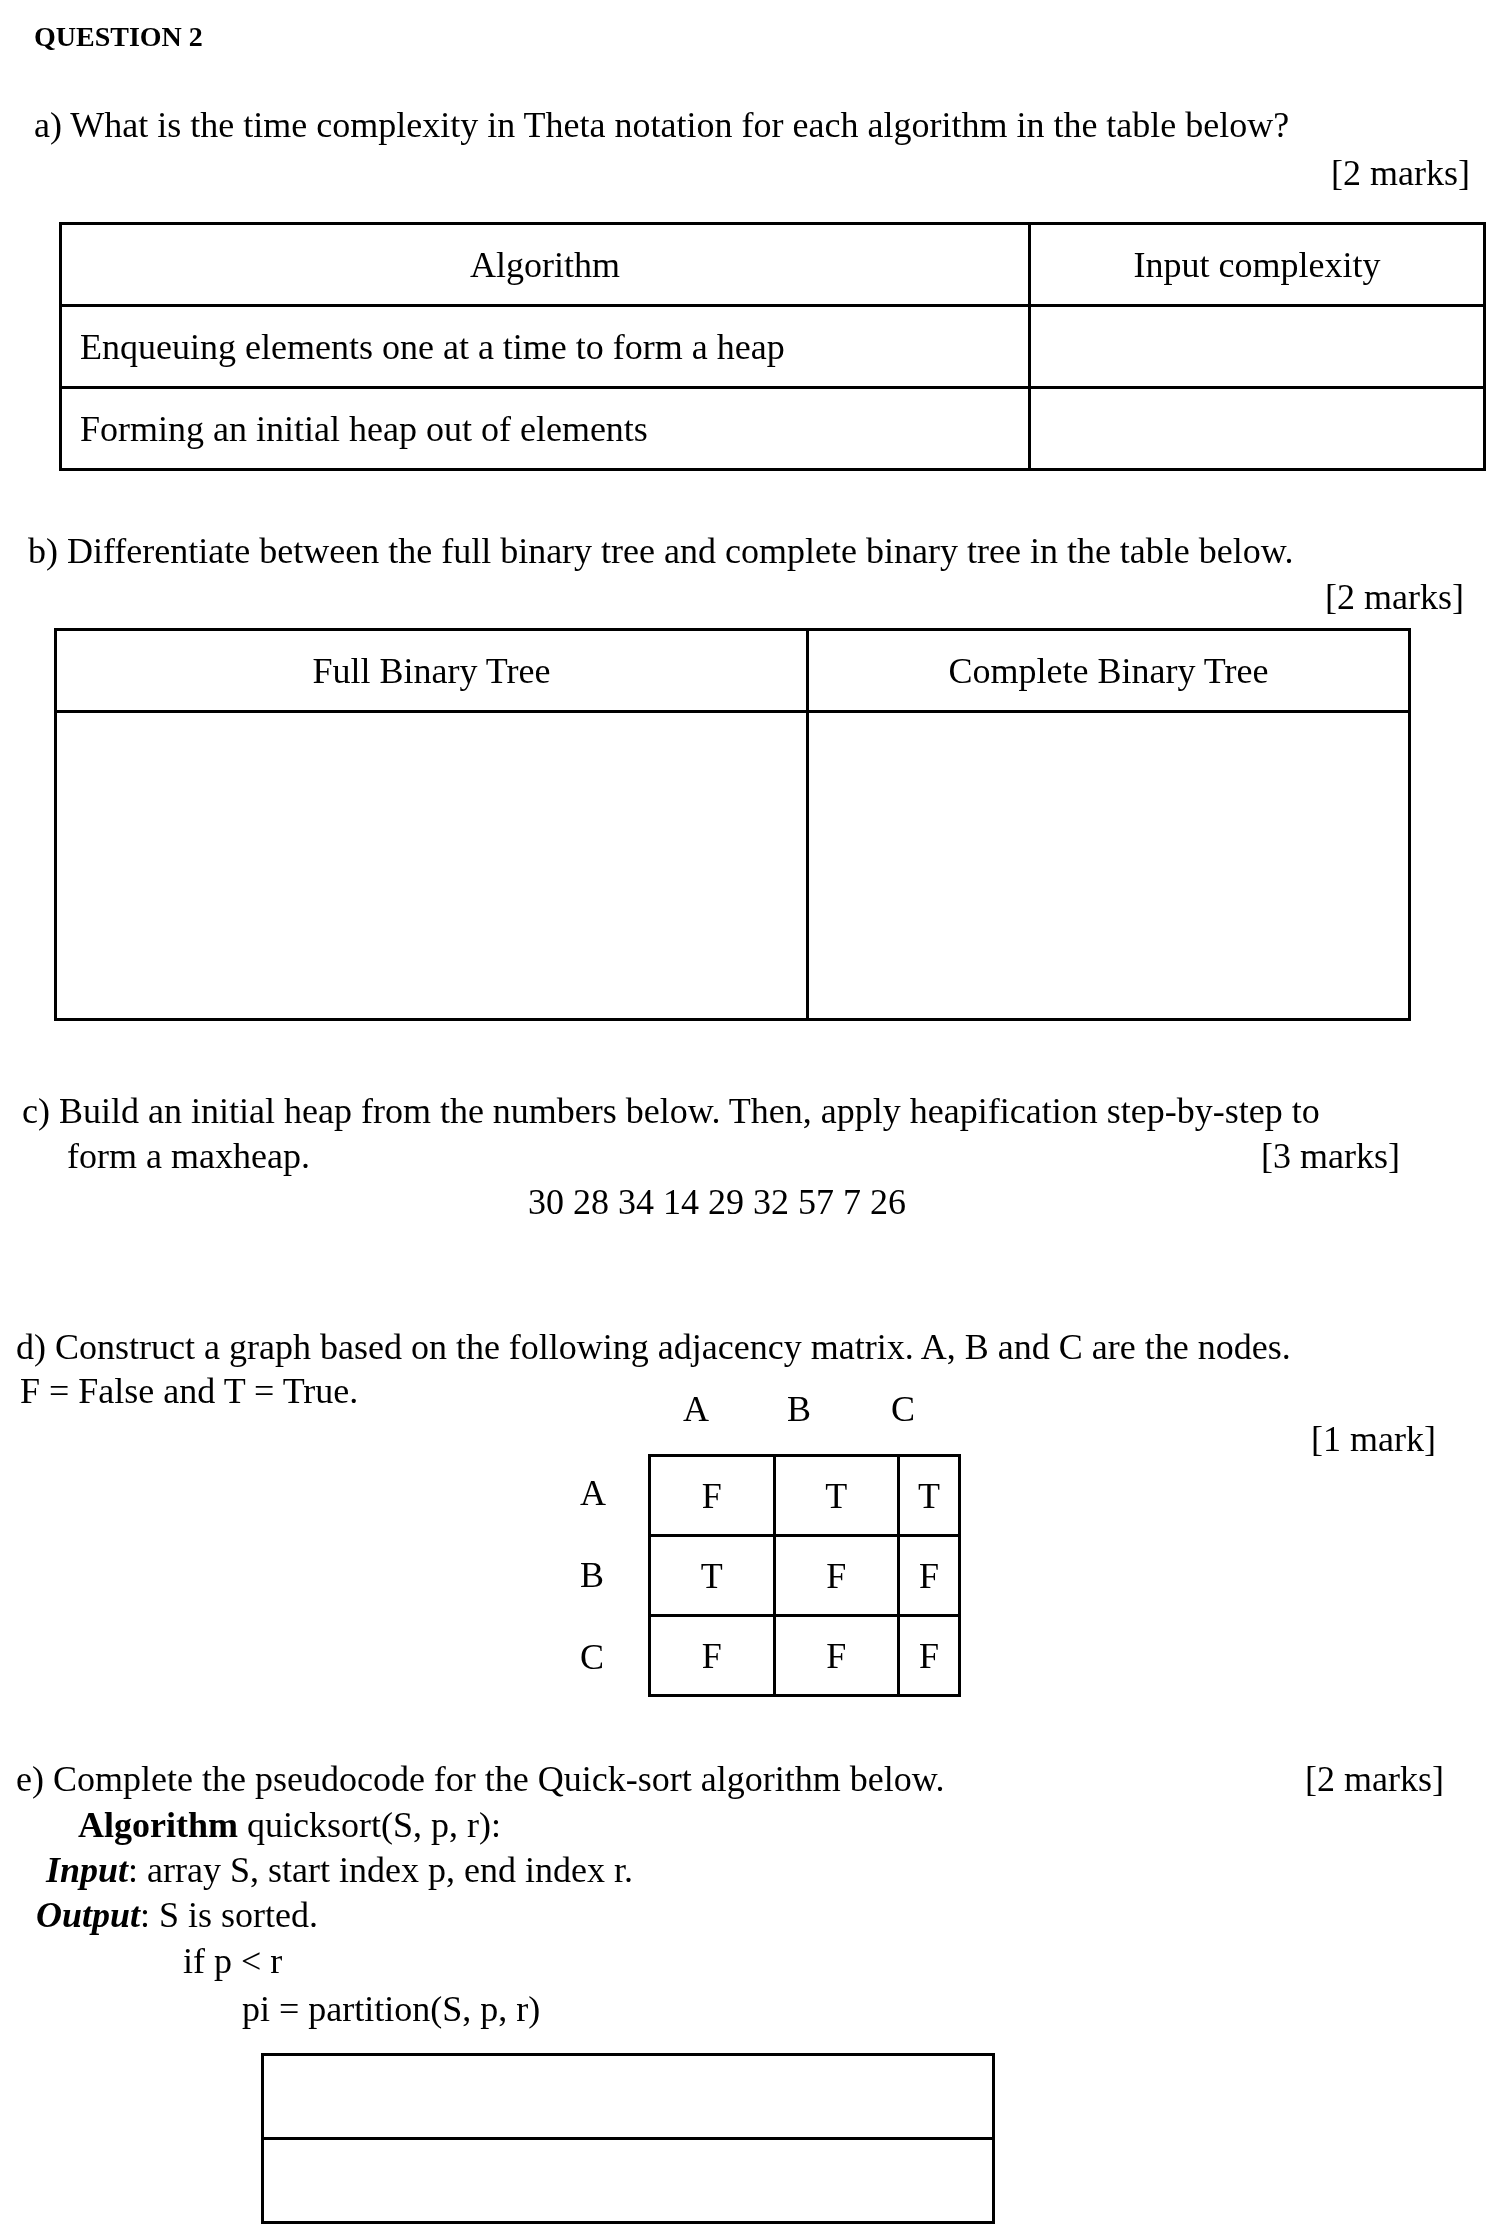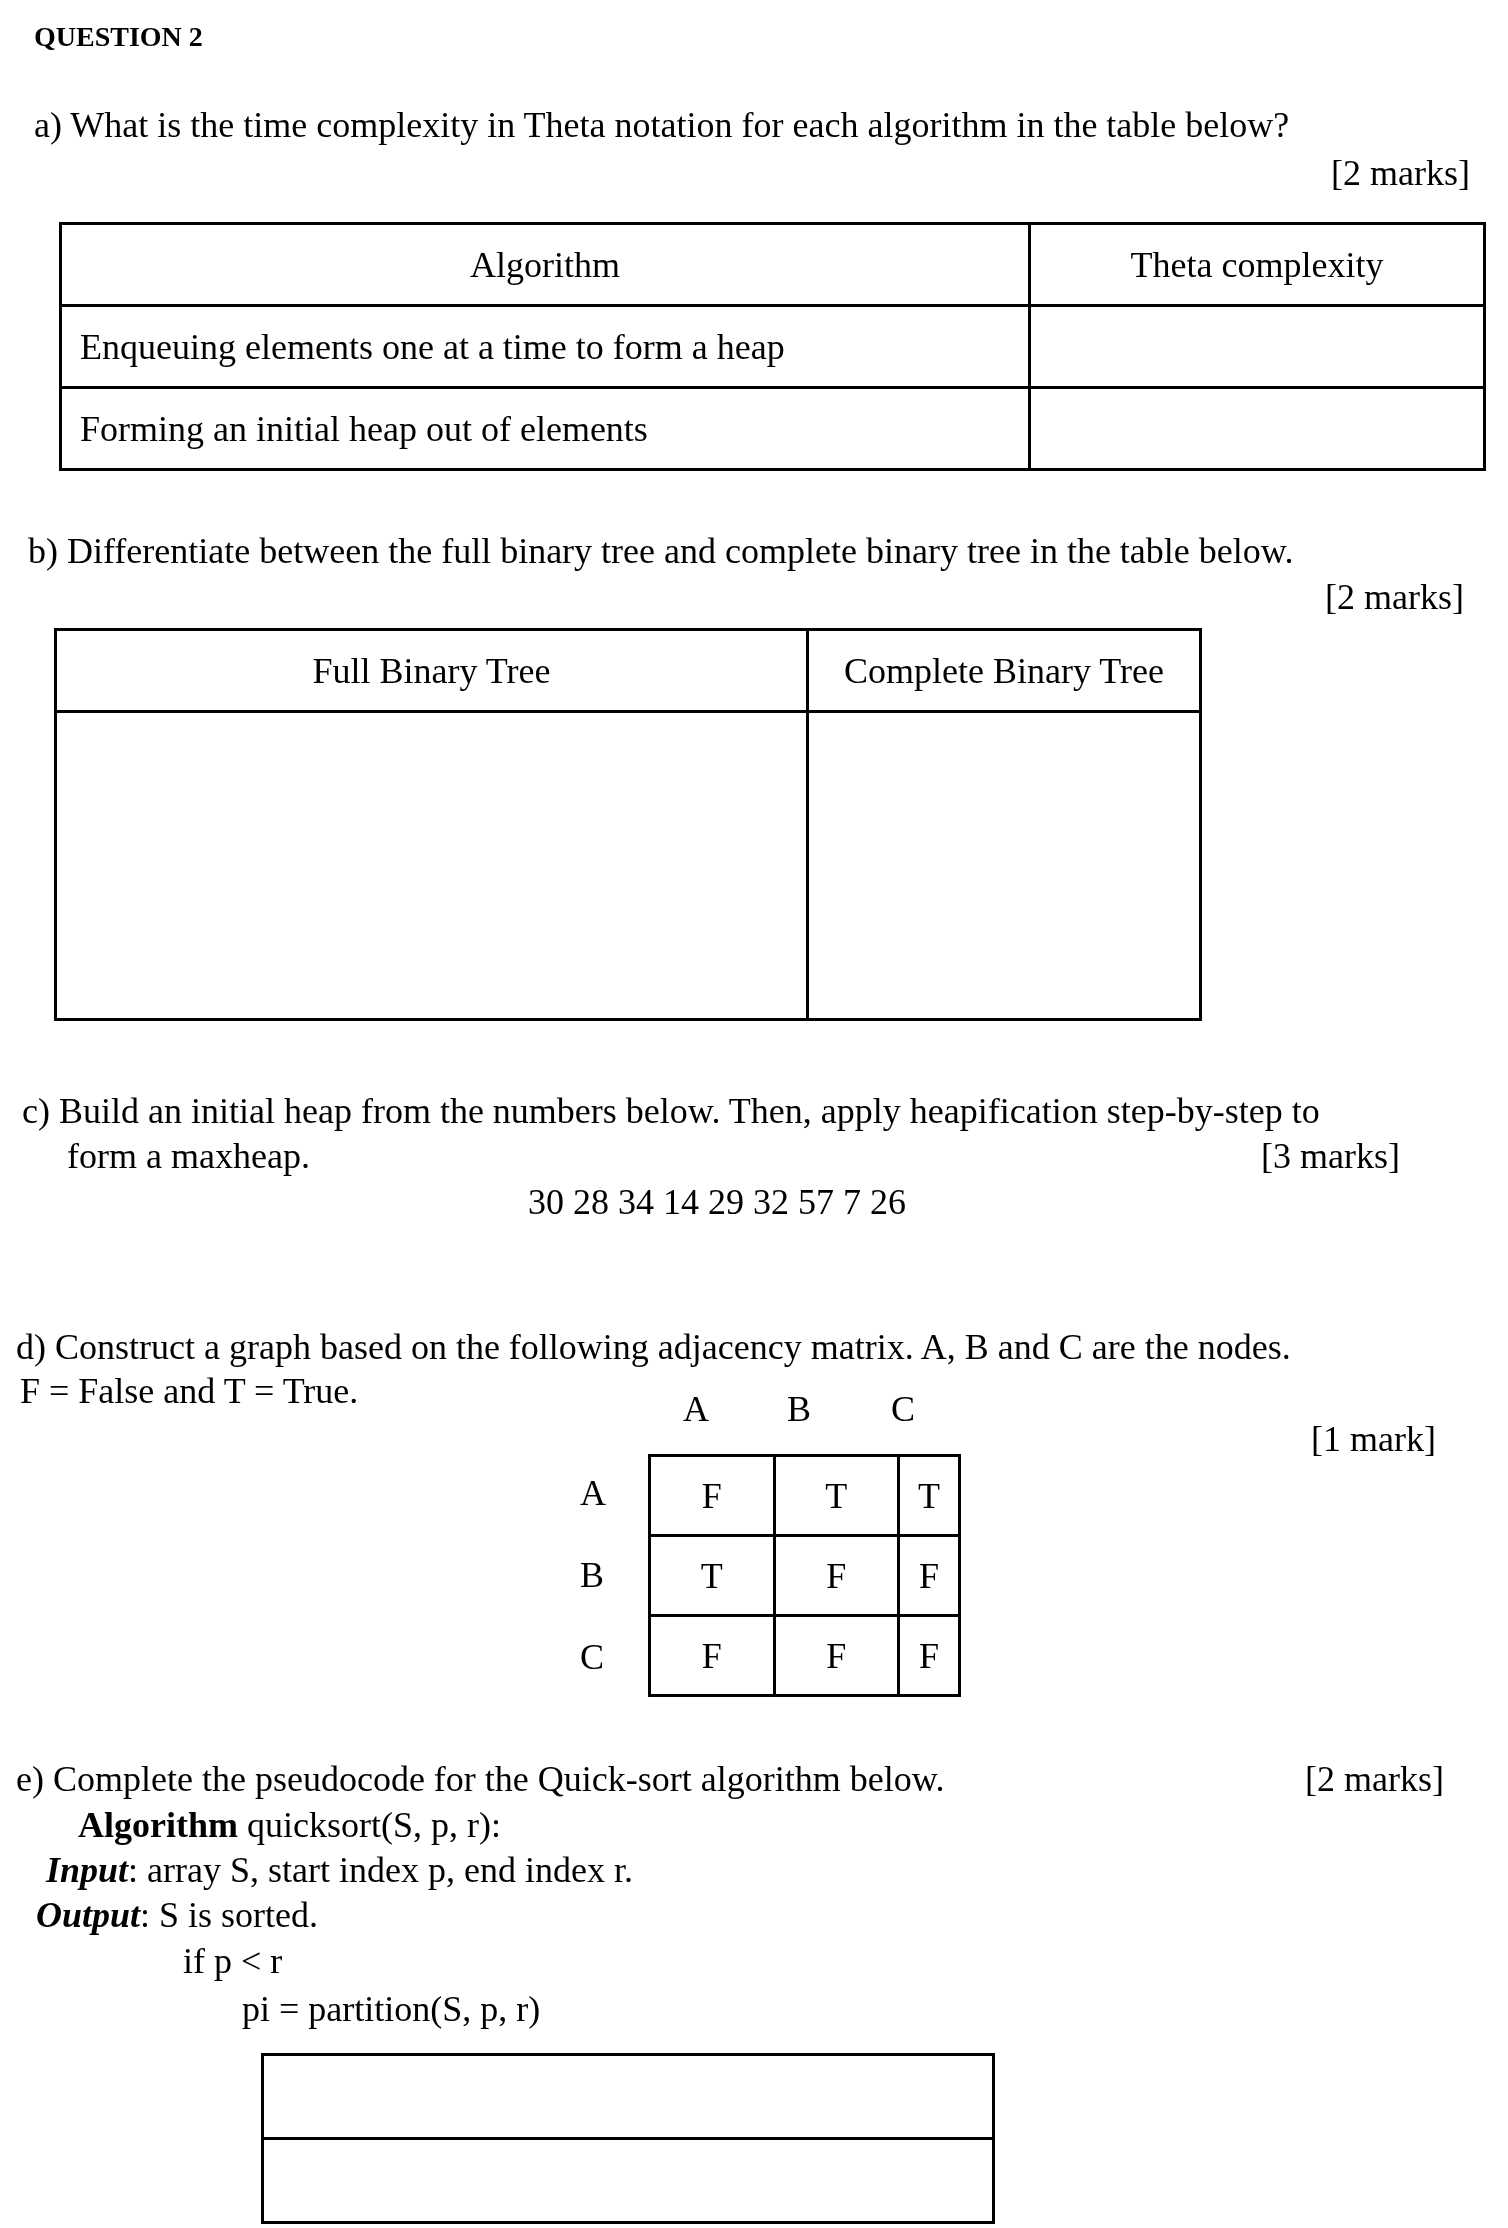--- a/index.html
+++ b/index.html
@@ -24,37 +24,37 @@
 
 <div class="abs title" style="left:34px; top:22px;">QUESTION 2</div>
 
 <div class="abs" style="left:34px; top:106px;">a) What is the time complexity in Theta notation for each algorithm in the table below?</div>
 <div class="abs" style="right:38px; top:154px;">[2 marks]</div>
 
 <table class="grid" style="left:59px; top:222px; width:1427px;">
   <tbody>
       <tr style="height:82px;">
     <th style="width:930px;">Algorithm</th>
-    <th>Theta complexity</th>
+    <th>Input complexity</th>
   </tr>
   <tr style="height:82px;">
     <td>Enqueuing elements one at a time to form a heap</td>
     <td></td>
   </tr>
   <tr style="height:82px;">
     <td>Forming an initial heap out of elements</td>
     <td></td>
   </tr>
 </tbody>
   </table>
 
 <div class="abs" style="left:28px; top:532px;">b) Differentiate between the full binary tree and complete binary tree in the table below.</div>
 <div class="abs" style="right:44px; top:578px;">[2 marks]</div>
 
-<table class="grid" style="left:54px; top:628px; width:1148px;">
+<table class="grid" style="left:54px; top:628px; width:1357px;">
   <tbody>
       <tr style="height:82px;">
     <th style="width:713px;">Full Binary Tree</th>
     <th>Complete Binary Tree</th>
   </tr>
   <tr style="height:308px;">
     <td></td>
     <td></td>
   </tr>
 </tbody>

